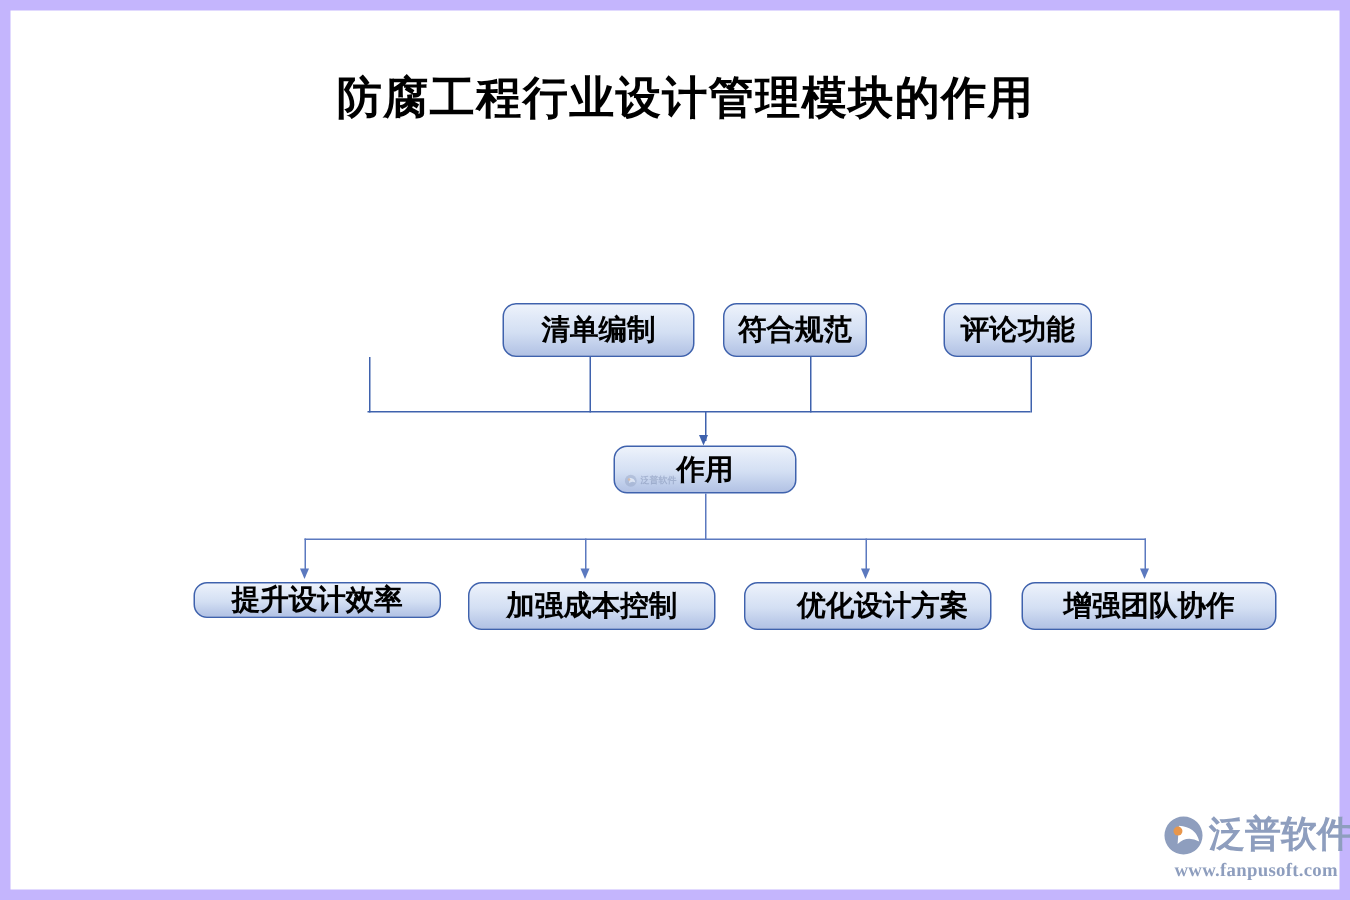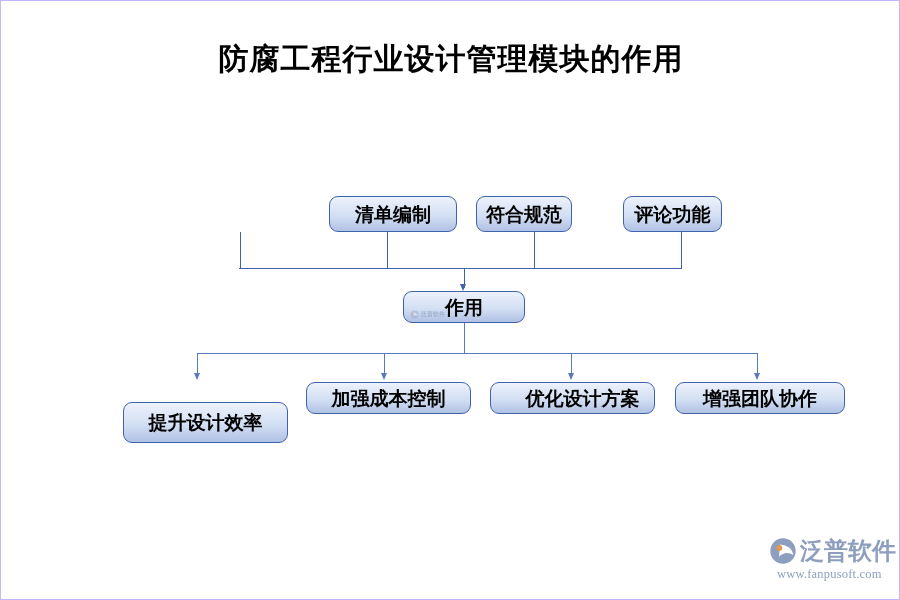--- a/index.html
+++ b/index.html
@@ -12,21 +12,21 @@
     height: 600px;
     font-family: "Liberation Serif", "DejaVu Serif", serif;
     overflow: hidden;
   }
   #canvas {
     position: relative;
     width: 900px;
     height: 600px;
     background: #ffffff;
     box-sizing: border-box;
-    border: 1px solid #c4b5fd;
+    border: 7px solid #c4b5fd;
   }
 
   
   #title {
     position: absolute;
     left: 0;
     top: 38px;
     width: 900px;
     text-align: center;
     font-size: 30px;
@@ -133,21 +133,21 @@
     color: #8e9ebe;
     font-family: "Liberation Serif", "DejaVu Serif", serif;
     letter-spacing: 0px;
     line-height: 1;
     white-space: nowrap;
   }
   #logo-url {
     margin-top: 2px;
     margin-left: 8px;
     font-size: 12.5px;
-    font-weight: normal;
+    font-weight: bold;
     color: #8e9ebe;
     font-family: "Liberation Serif", "DejaVu Serif", serif;
     letter-spacing: 0.2px;
     white-space: nowrap;
   }
 </style>
 </head>
 <body>
 
 <div id="canvas">
@@ -198,21 +198,21 @@
 
   <div class="line-v soft" style="left:383px; top:352px; height:22px;"></div>
   <div class="arrow-down soft" style="left:380.1px; top:372px;"></div>
 
   <div class="line-v soft" style="left:570px; top:352px; height:22px;"></div>
   <div class="arrow-down soft" style="left:567.1px; top:372px;"></div>
 
   <div class="line-v soft" style="left:756px; top:352px; height:22px;"></div>
   <div class="arrow-down soft" style="left:753.1px; top:372px;"></div>
 
-  <div class="node bottom" style="left:122px; top:381px; width:165px; height:41px;margin-top:20px;">
+  <div class="node bottom" style="left:122px; top:381px; width:165px; height:24px;">
     <span class="node-label">提升设计效率</span>
   </div>
 
   <div class="node bottom" style="left:305px; top:381px; width:165px; height:32px;">
     <span class="node-label">加强成本控制</span>
   </div>
 
   <div class="node bottom" style="left:489px; top:381px; width:165px; height:32px;padding-left:20px;">
     <span class="node-label">优化设计方案</span>
   </div>

